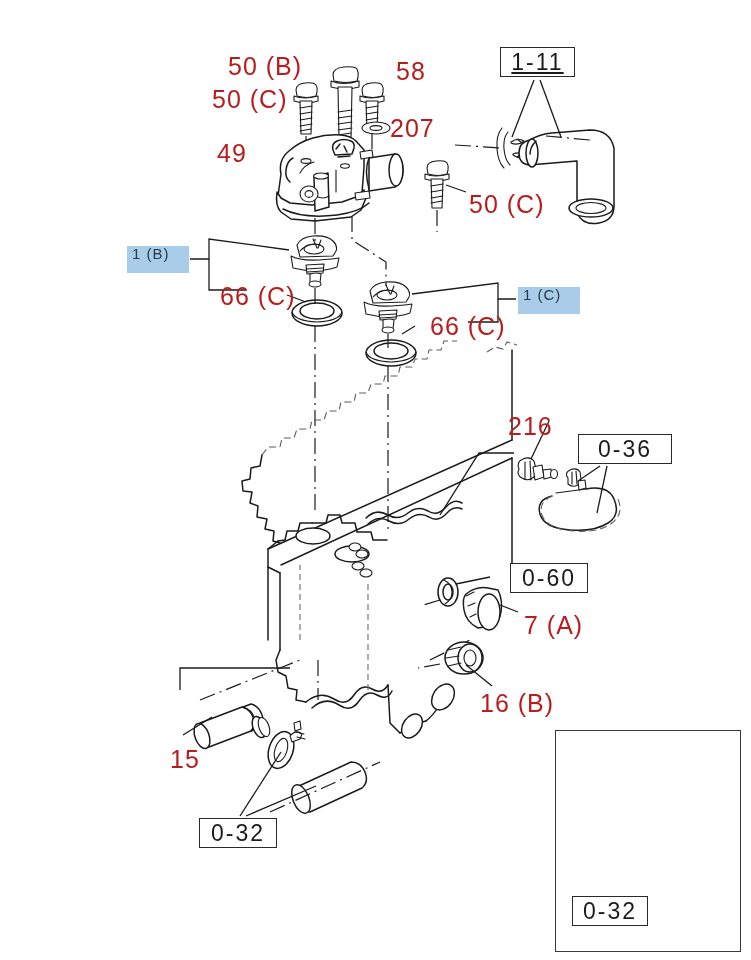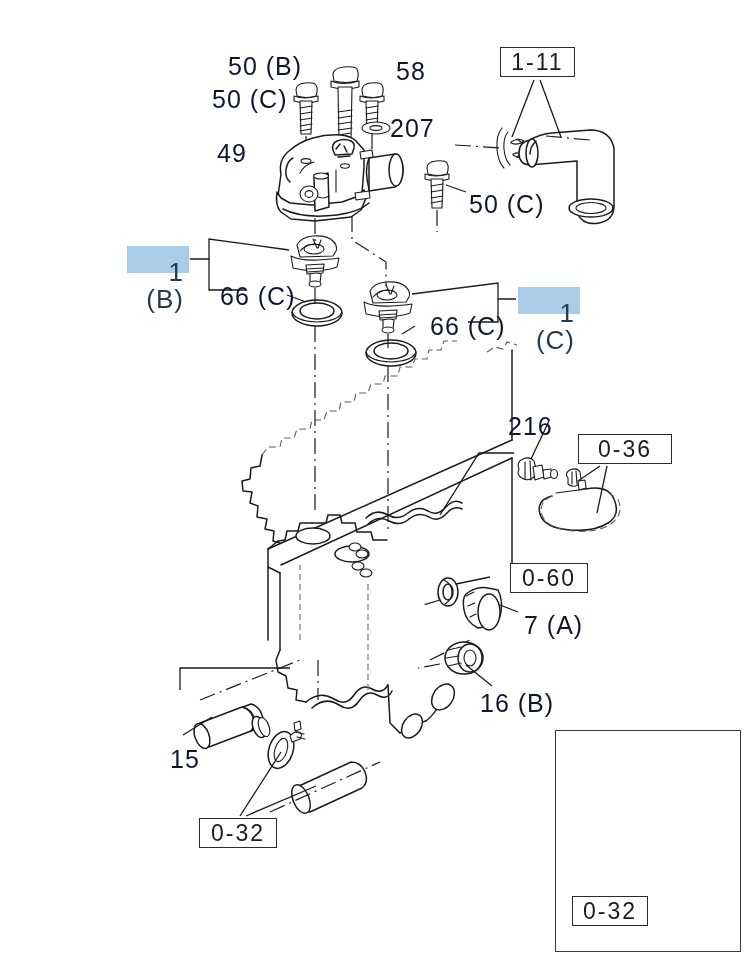--- a/index.html
+++ b/index.html
@@ -1,25 +1,25 @@
 <!DOCTYPE html>
 <html><head>
 <meta charset="utf-8">
 <style>
   html,body{margin:0;padding:0;background:#fff;}
   body{width:751px;height:960px;font-family:"Liberation Sans",sans-serif;-webkit-font-smoothing:none;}
   #sheet{position:relative;width:751px;height:960px;overflow:hidden;background:#ffffff;}
   svg{position:absolute;left:0;top:0;width:751px;height:960px;}
-  .lbl{position:absolute;font-family:"Liberation Sans",sans-serif;color:#0f172a;white-space:nowrap;}
+  .lbl{position:absolute;font-family:"Liberation Sans",sans-serif;color:#b91c1c;white-space:nowrap;}
   .callout{font-size:25px;letter-spacing:1px;}
   .refbox{position:absolute;border:1.6px solid #2a2a2a;background:#fff;font-size:23px;
           letter-spacing:2px;color:#1b1b1b;display:flex;align-items:center;justify-content:center;
           box-sizing:border-box;}
-  .hl{position:absolute;background:#a9cde9;color:#27394a;font-size:26px;letter-spacing:1px;
-      padding:13px 5px 2px 5px;box-sizing:border-box;line-height:1.05;text-align:right;}
+  .hl{position:absolute;background:#a9cde9;color:#27394a;font-size:15px;letter-spacing:1px;
+      padding:0 5px 2px 5px;box-sizing:border-box;line-height:1.05;}
   .inset{position:absolute;border:1.8px solid #3a3a3a;background:#fff;box-sizing:border-box;}
 </style>
 </head>
 <body>
 
 <div id="sheet">
 
 <svg viewBox="0 0 751 960">
   <defs>
     <style>
@@ -341,21 +341,21 @@
 <div class="lbl callout" style="left:430px;top:312px;">66 (C)</div>
 <div class="lbl callout" style="left:508px;top:412px;">216</div>
 <div class="lbl callout" style="left:524px;top:611px;">7 (A)</div>
 <div class="lbl callout" style="left:480px;top:689px;">16 (B)</div>
 <div class="lbl callout" style="left:170px;top:745px;">15</div>
 <div class="lbl callout" style="left:686px;top:842px;">90</div>
 
 <div class="hl" style="left:127px;top:246px;width:62px;height:27px;">1 (B)</div>
 <div class="hl" style="left:518px;top:287px;width:62px;height:27px;">1 (C)</div>
 
-<div class="refbox" style="left:500px;top:47px;width:75px;height:30px;">1-11</div>
+<div class="refbox" style="left:500px;top:47px;width:75px;height:30px;text-decoration:underline;">1-11</div>
 <div class="refbox" style="left:578px;top:434px;width:94px;height:30px;">0-36</div>
 <div class="refbox" style="left:510px;top:563px;width:78px;height:30px;">0-60</div>
 <div class="refbox" style="left:199px;top:818px;width:78px;height:30px;">0-32</div>
 
 <div class="inset" style="left:555px;top:730px;width:186px;height:222px;"></div>
 <div class="refbox" style="left:572px;top:896px;width:76px;height:30px;">0-32</div>
 
 </div>
 
 </body></html>

